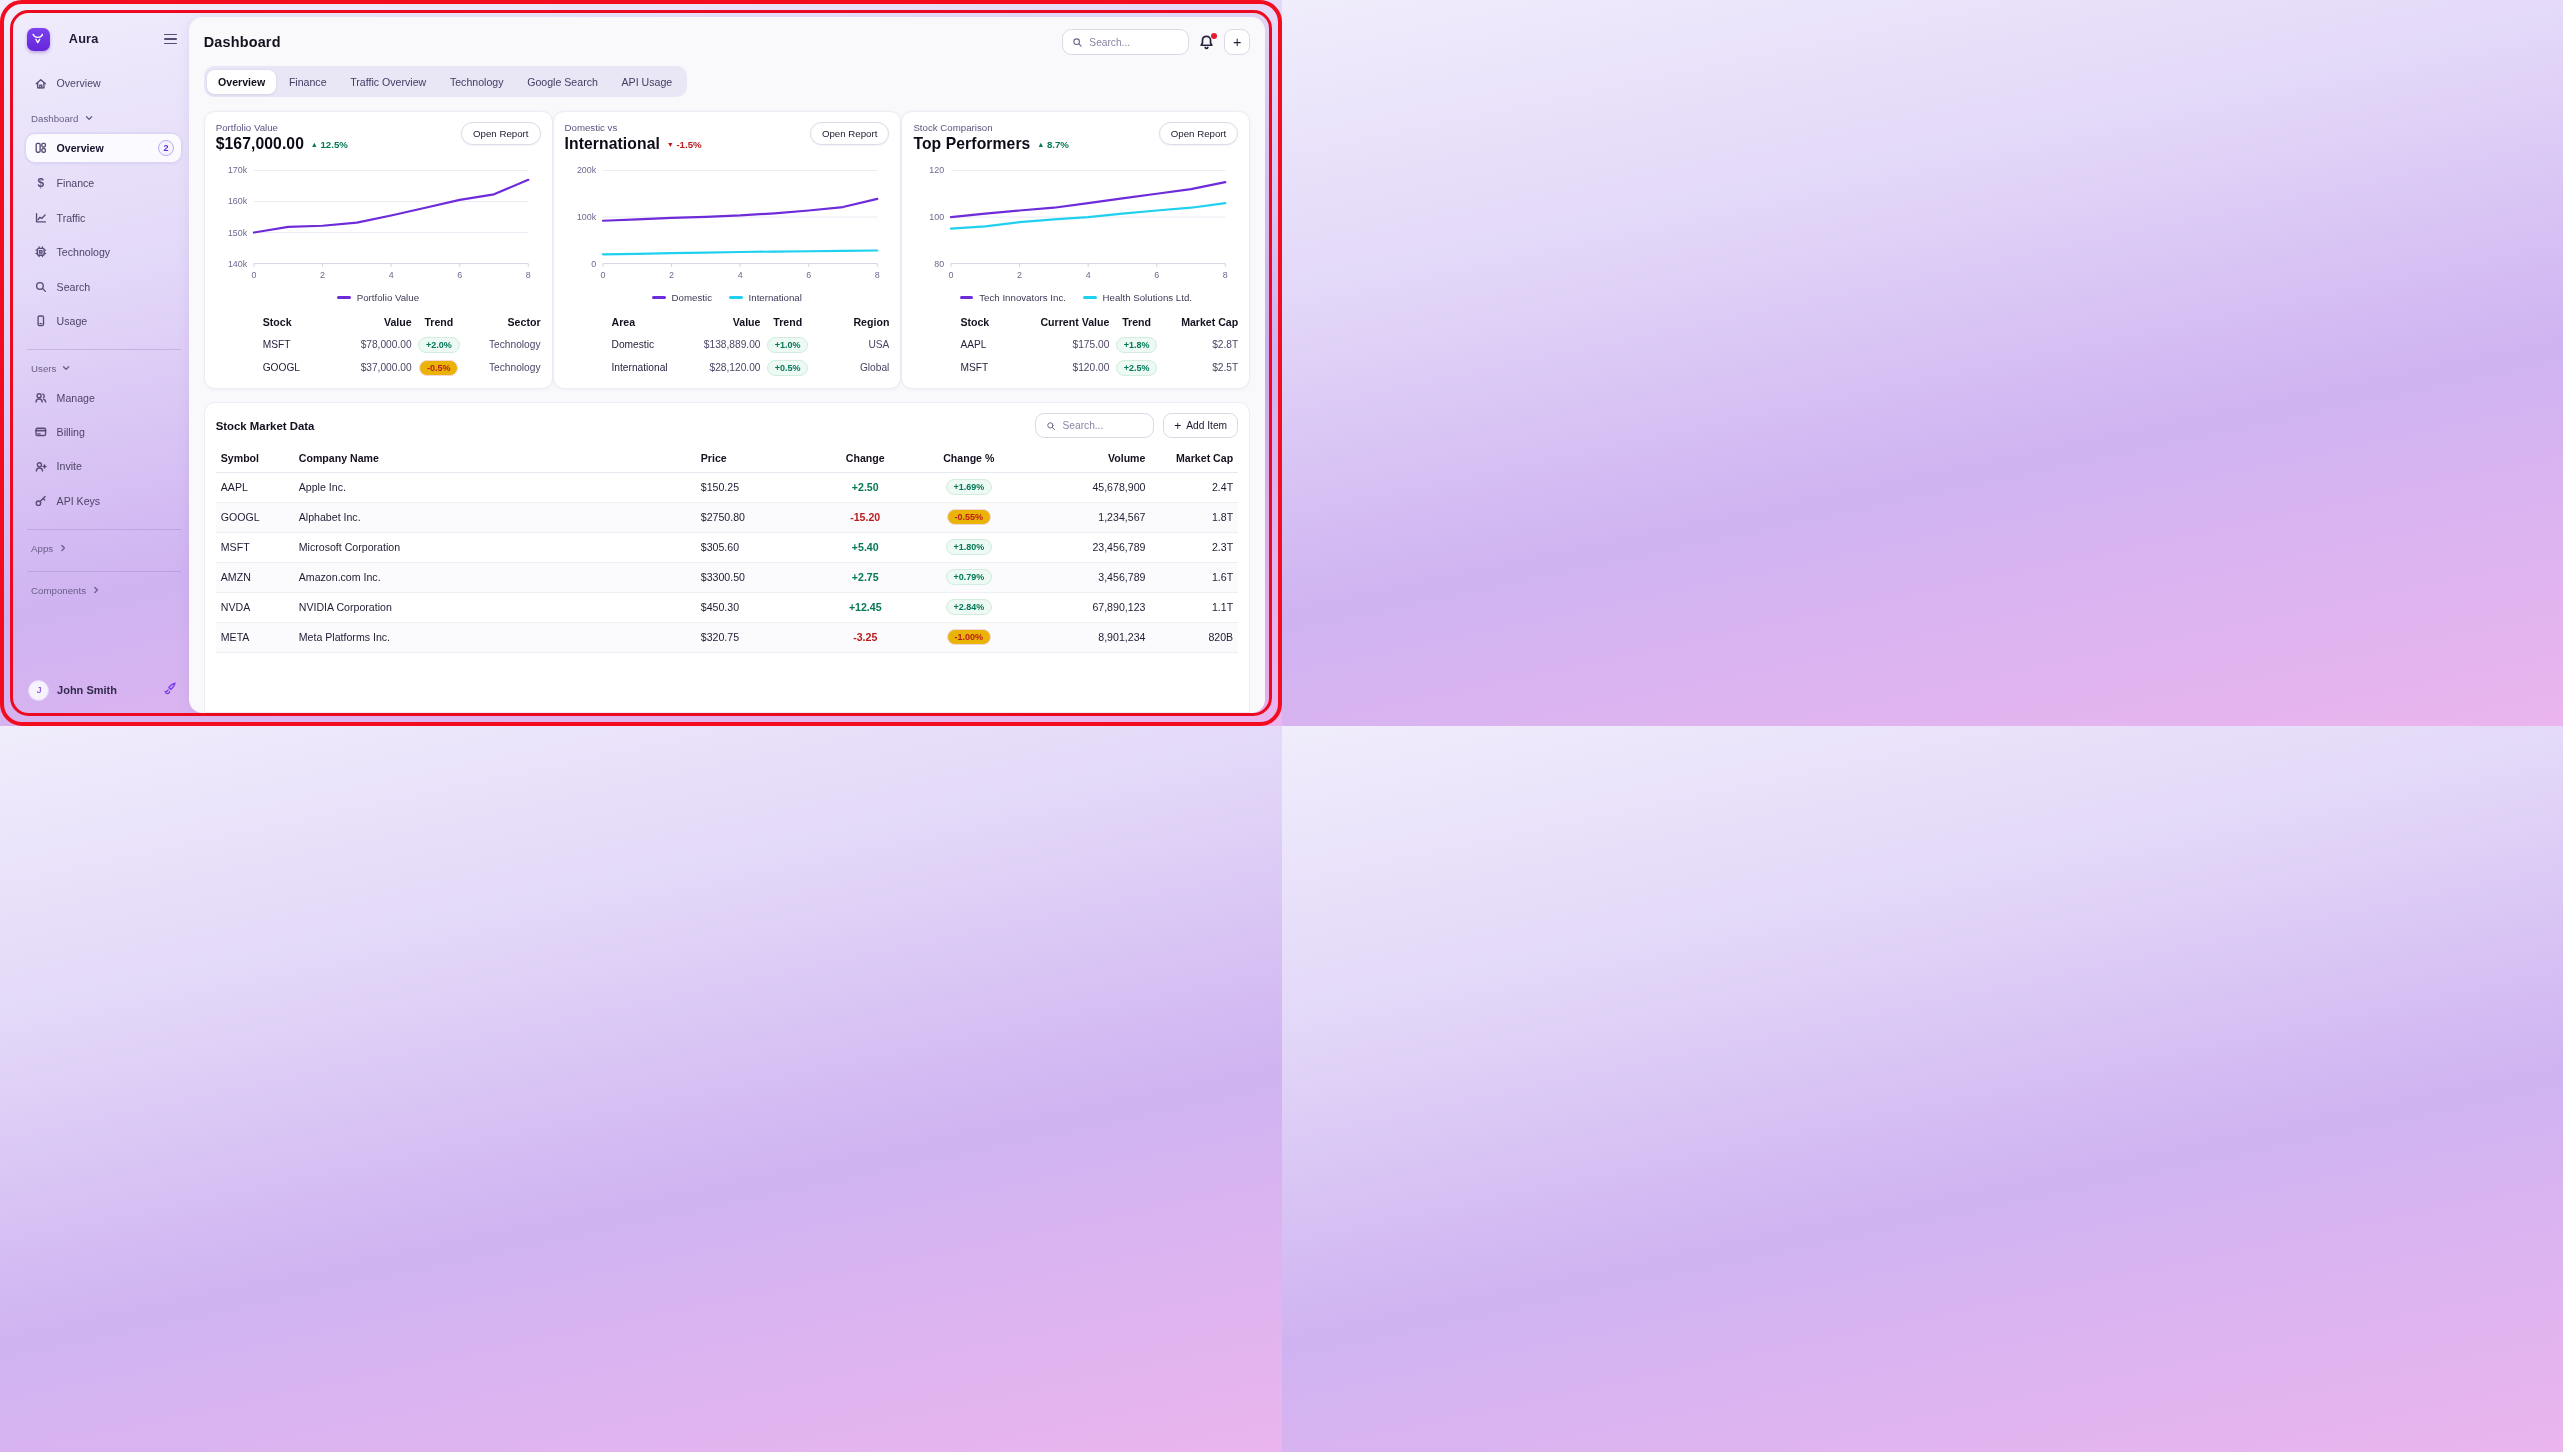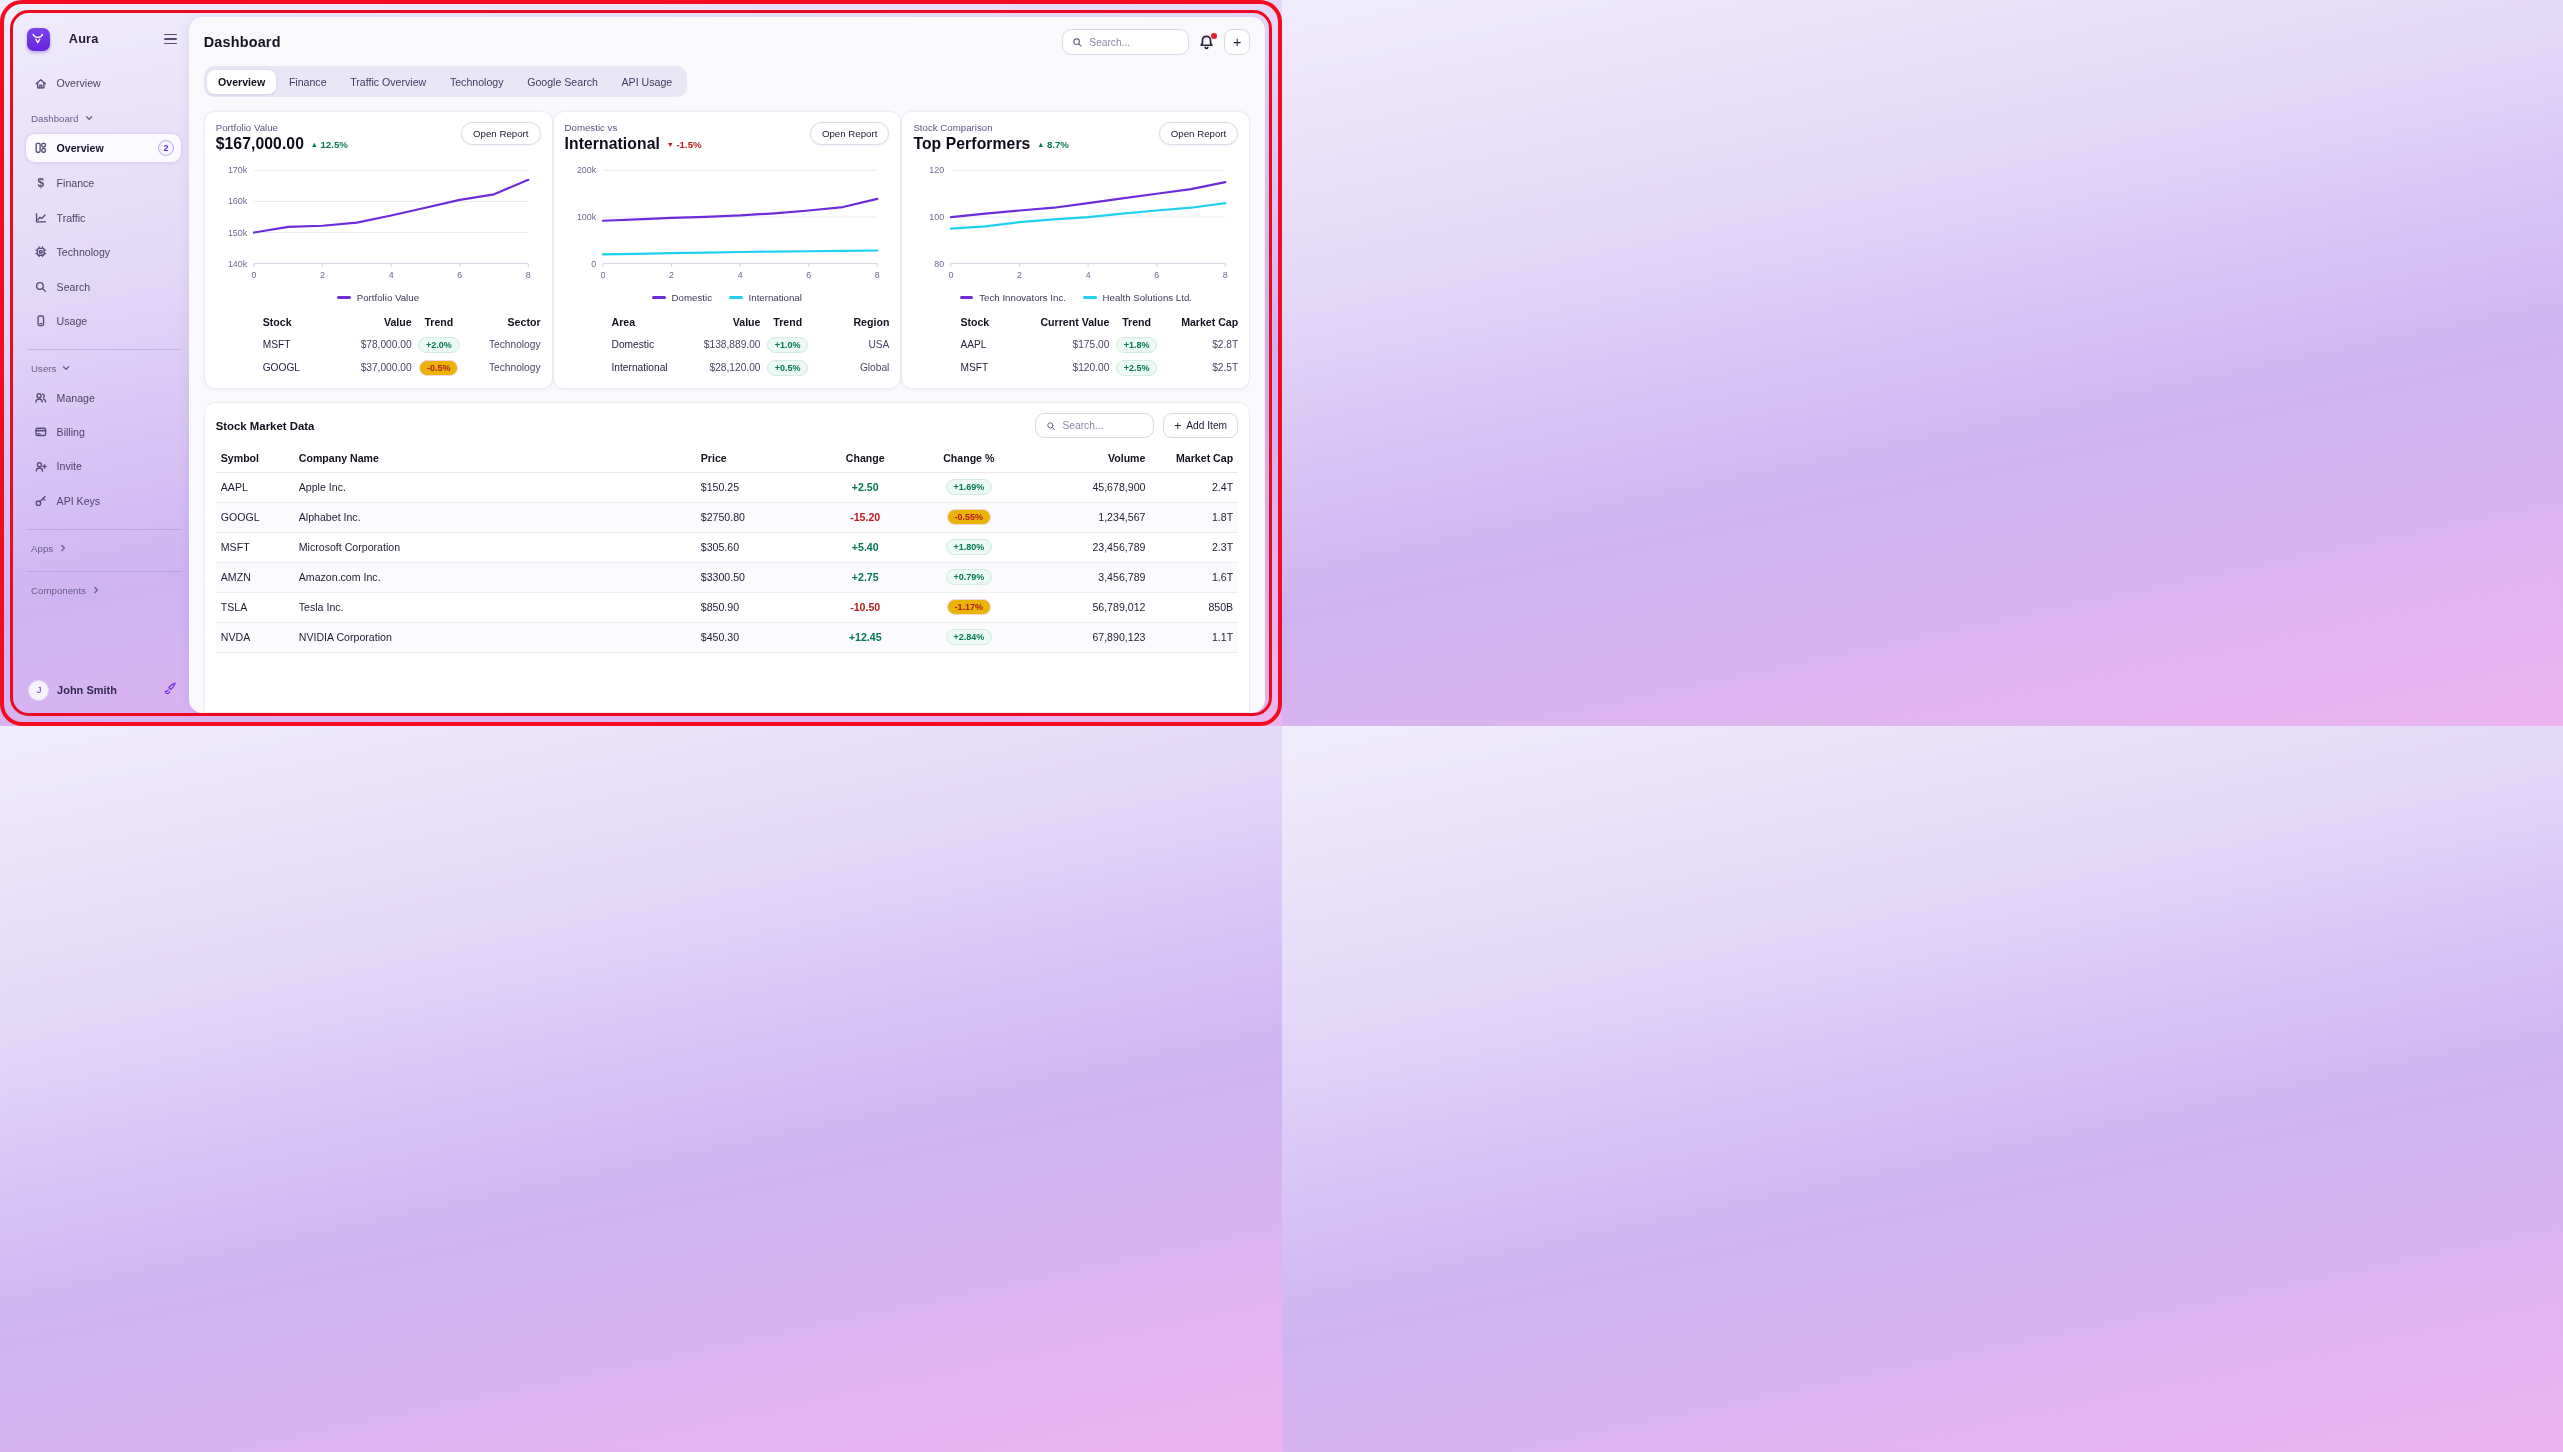--- a/index.html
+++ b/index.html
@@ -571,36 +571,36 @@
           <div class="btr">
             <span>AMZN</span>
             <span>Amazon.com Inc.</span>
             <span>$3300.50</span>
             <span class="chg pos">+2.75</span>
             <span><span class="pill pos">+0.79%</span></span>
             <span>3,456,789</span>
             <span>1.6T</span>
           </div>
           <div class="btr">
-            <span>TSLA</span>
-            <span>Tesla Inc.</span>
-            <span>$850.90</span>
-            <span class="chg neg">-10.50</span>
-            <span><span class="pill neg">-1.17%</span></span>
-            <span>56,789,012</span>
-            <span>850B</span>
-          </div>
-          <div class="btr">
             <span>NVDA</span>
             <span>NVIDIA Corporation</span>
             <span>$450.30</span>
             <span class="chg pos">+12.45</span>
             <span><span class="pill pos">+2.84%</span></span>
             <span>67,890,123</span>
             <span>1.1T</span>
           </div>
+          <div class="btr">
+            <span>META</span>
+            <span>Meta Platforms Inc.</span>
+            <span>$320.75</span>
+            <span class="chg neg">-3.25</span>
+            <span><span class="pill neg">-1.00%</span></span>
+            <span>8,901,234</span>
+            <span>820B</span>
+          </div>
         </div>
     </section>
   </main>
 </div>
 
 <div class="frame-outer"></div>
 
 
 </body></html>

